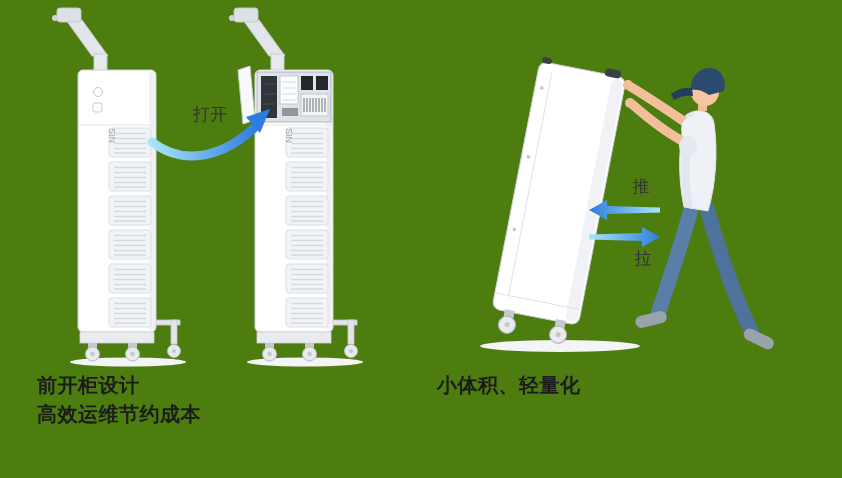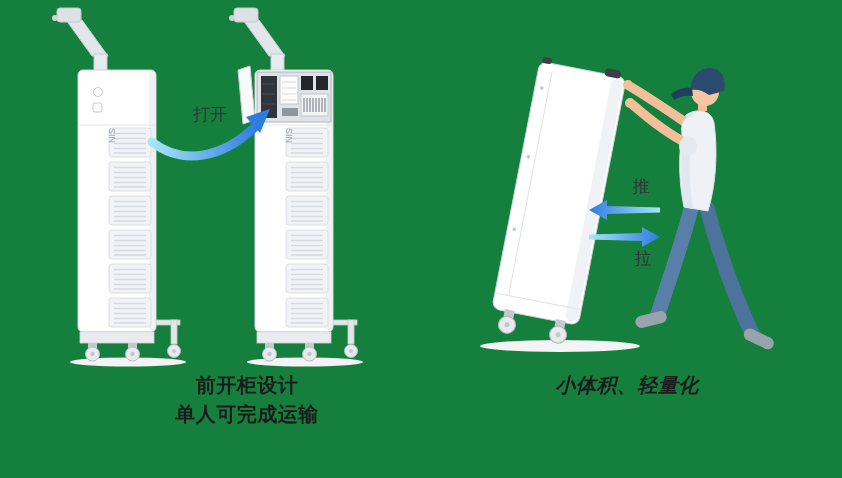--- a/index.html
+++ b/index.html
@@ -1,28 +1,28 @@
 <!DOCTYPE html>
 <html><head>
 <meta charset="utf-8">
 <style>
   html,body{margin:0;padding:0;background:#ffffff;}
   .canvas{
-    position:relative;width:842px;height:478px;background:#15803d;overflow:hidden;
+    position:relative;width:842px;height:478px;background:#4d7c0f;overflow:hidden;
     font-family:"Liberation Sans","DejaVu Sans",sans-serif;
   }
   .panel{position:absolute;top:2px;}
   .panel-left{left:30px;width:420px;}
   .panel-right{left:455px;width:380px;}
   .caption{
-    text-align:center;font-size:20px;line-height:29px;color:#1b1b1b;
+    font-size:20px;line-height:29px;color:#1b1b1b;
     font-weight:600;letter-spacing:0.5px;margin-top:4px;
   }
   .panel-left .caption{position:relative;left:7px;}
-  .panel-right .caption{position:relative;left:-18px;font-style:italic;}
+  .panel-right .caption{position:relative;left:-18px;}
   svg{display:block;}
   .svg-label{font-family:"Liberation Sans","DejaVu Sans",sans-serif;}
 </style>
 </head>
 <body>
 
 <div class="canvas">
 
   <div class="panel panel-left">
     <svg width="420" height="365" viewBox="0 0 420 365">
@@ -118,21 +118,21 @@
 
       <g>
         <path d="M 122 140 C 152 163 192 158 228 122" stroke="url(#arrowGrad)" stroke-width="9" fill="none" stroke-linecap="round"></path>
         <polygon points="240,107 216,115 230,131" fill="#2e7ce0"></polygon>
       </g>
       <text class="svg-label" x="180" y="118" text-anchor="middle" font-size="17" font-weight="500" fill="#333333">打开</text>
     </svg>
 
     <div class="caption">
       <div>前开柜设计</div>
-      <div>单人可完成运输</div>
+      <div>高效运维节约成本</div>
     </div>
   </div>
 
   <div class="panel panel-right">
     <svg width="380" height="365" viewBox="0 0 380 365">
       <defs>
         <linearGradient id="gradLR" x1="0" y1="0" x2="1" y2="0">
           <stop offset="0" stop-color="#a7e6f4"></stop>
           <stop offset="1" stop-color="#2e7ce0"></stop>
         </linearGradient>

